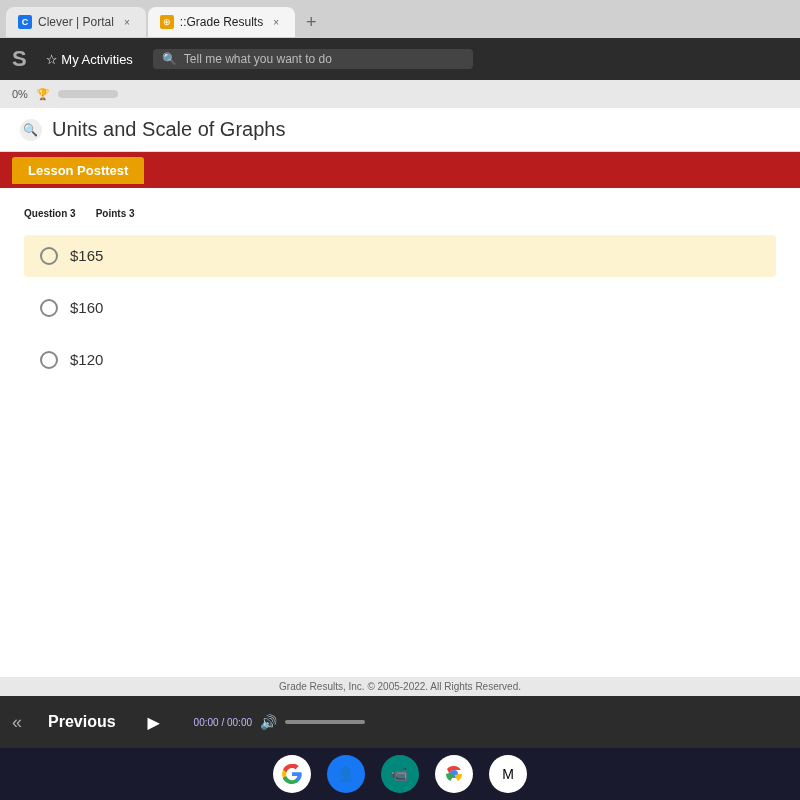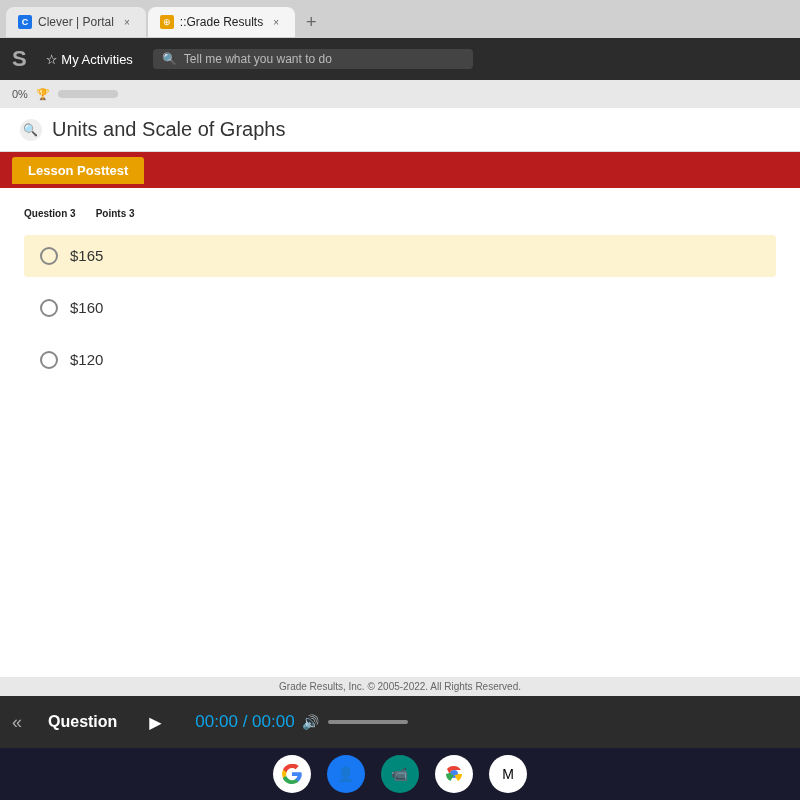--- a/index.html
+++ b/index.html
@@ -325,22 +325,22 @@
       border: none;
       color: white;
       font-size: 16px;
       cursor: pointer;
       display: flex;
       align-items: center;
       justify-content: center;
     }
 
     .time-display {
-      font-size: 17px;
-      color: #0ea5e9;
+      font-size: 10px;
+      color: #c4b5fd;
       padding-left: 20px;
     }
 
     .volume-icon {
       font-size: 14px;
       color: #ccc;
     }
 
     .progress-track {
       width: 80px;
@@ -462,21 +462,21 @@
         </div>
 
       </div>
 
       <div class="copyright-bar">
         <span>Grade Results, Inc. © 2005-2022. All Rights Reserved.</span>
       </div>
 
       <div class="footer-bar">
         <span class="prev-icon-box">«</span>
-        <button class="prev-button">Question</button>
+        <button class="prev-button">Previous</button>
 
         <div class="audio-controls">
           <button class="play-btn">▶</button>
           <span class="time-display">
             <span>00:00</span>
             <span> / </span>
             <span>00:00</span>
           </span>
           <span class="volume-icon">🔊</span>
           <div class="progress-track"></div>

